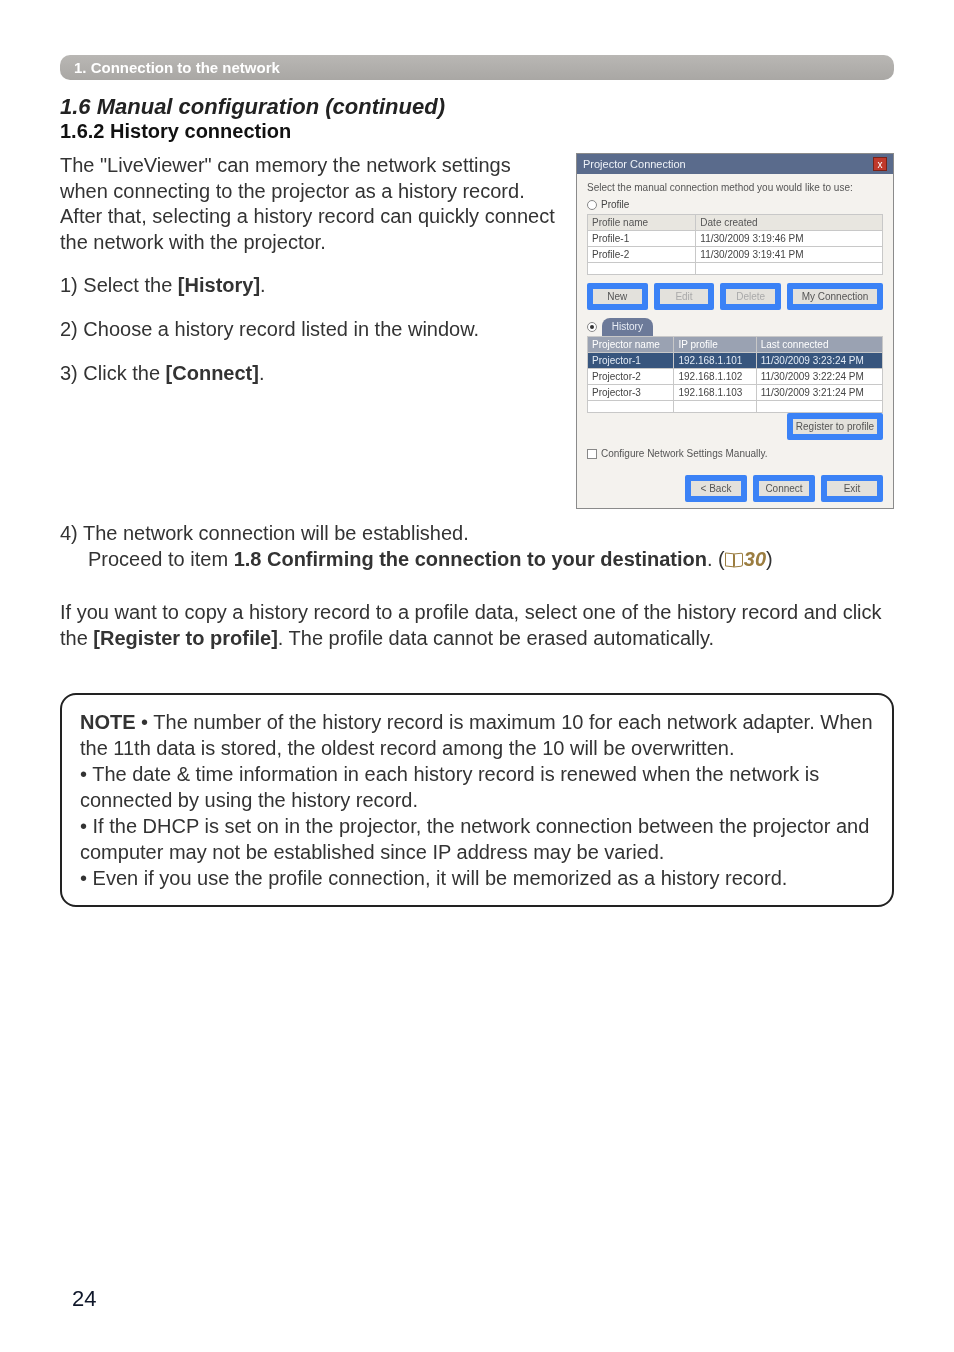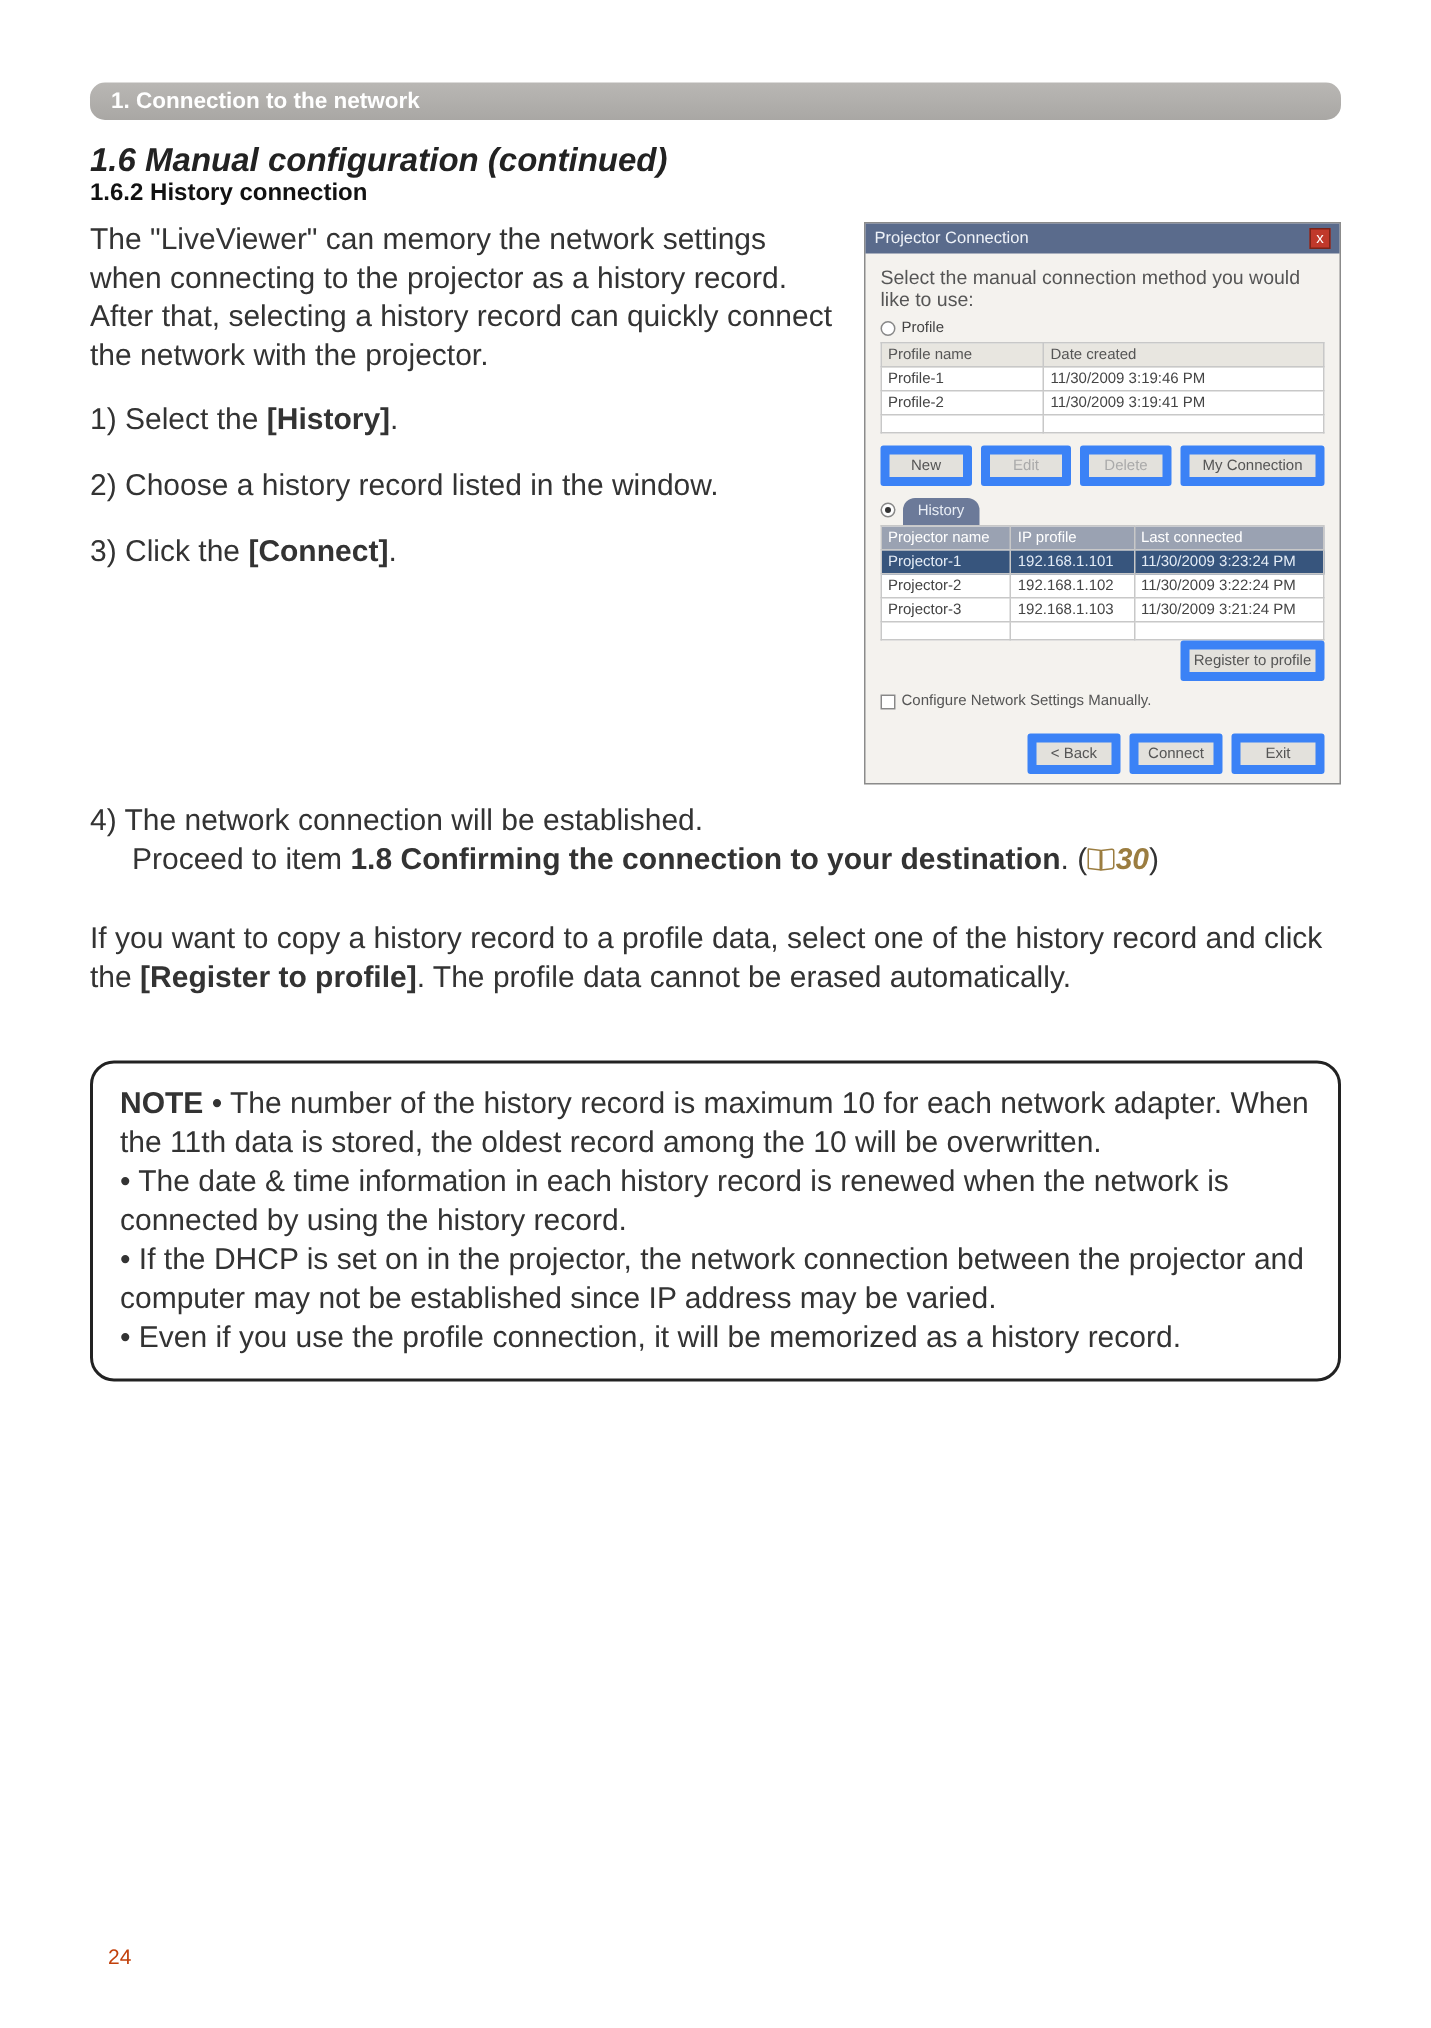--- a/index.html
+++ b/index.html
@@ -8,21 +8,21 @@
   .header-bar {
     background: linear-gradient(#b9b7b4, #a9a7a4);
     border-radius: 10px;
     padding: 4px 14px;
     color: #fff;
     font-weight: bold;
     font-size: 15px;
     margin-bottom: 14px;
   }
   .section-title { font-weight: bold; font-style: italic; font-size: 22px; margin-bottom: 0; color: #222; }
-  .subsection-title { font-weight: 900; font-family: Arial, sans-serif; font-size: 16px; margin-bottom: 10px; color: #111; }
+  .subsection-title { font-weight: 900; font-family: Arial, sans-serif; font-size: 20px; margin-bottom: 10px; color: #111; }
   .body-row { display: flex; gap: 18px; }
   .body-left { flex: 1; font-size: 20px; line-height: 1.28; color: #333; }
   .body-right { flex: 0 0 318px; }
   .para { margin-bottom: 18px; }
   .para .b { font-weight: bold; }
   .cont-para { font-size: 20px; line-height: 1.28; color: #333; }
   .cont-para .b { font-weight: bold; }
   .cont-para .pglink { color: #9b7d40; font-style: italic; font-weight: bold; }
   .note-box {
     border: 2px solid #222;
@@ -32,28 +32,28 @@
     line-height: 1.3;
     margin-top: 42px;
   }
   .note-box .n { font-weight: 900; }
   .book-icon { display:inline-block; width:18px; height:14px; position:relative; vertical-align:-1px; margin-right:1px; }
   .book-icon::before, .book-icon::after {
     content:""; position:absolute; top:0; width:8px; height:12px; border:1.5px solid #9b7d40; border-radius:1px 2px 2px 1px;
   }
   .book-icon::before { left:0; transform:skewY(6deg); }
   .book-icon::after { right:0; transform:skewY(-6deg); }
-  .page-num { position: absolute; bottom: 40px; left: 72px; font-size: 14px; color: #c2410c; }
+  .page-num { position: absolute; bottom: 40px; left: 72px; font-size: 22px; color: #0f172a; }
 
   
   .dlg { width: 318px; border: 1px solid #8b8b8b; font-family: Tahoma, Arial, sans-serif; font-size: 10px; color:#444; background:#f4f2ee; }
   .dlg-title { background:#5a6b8c; color:#eef2f8; padding:3px 6px; font-size:11px; display:flex; justify-content:space-between; align-items:center; }
   .dlg-close { background:#c0392b; color:#fff; width:14px; height:14px; line-height:14px; text-align:center; font-size:10px; border:1px solid #7a2318; }
   .dlg-body { padding:8px 10px 6px; }
-  .dlg-sub { font-size:13px; color:#555; margin-bottom:6px; }
+  .dlg-sub { font-size:10px; color:#555; margin-bottom:6px; }
   .radio-row { display:flex; align-items:center; gap:4px; margin:2px 0 4px 0; }
   .radio-dot { width:10px; height:10px; border:1px solid #888; border-radius:50%; background:#fff; position:relative; }
   .radio-dot.on::after { content:""; position:absolute; left:2px; top:2px; width:4px; height:4px; background:#333; border-radius:50%; }
   .tab-pill { display:inline-block; background:#6c7a99; color:#e8edf5; padding:2px 10px; border-radius:8px 8px 0 0; font-size:10px; line-height:14px; }
   .ptable { border:1px solid #9a9a9a; width:100%; border-collapse:collapse; background:#fff; margin-bottom:8px; }
   .ptable th, .ptable td { border:1px solid #c8c8c8; padding:2px 4px; font-weight:normal; text-align:left; }
   .ptable th { background:#e8e6e0; color:#555; }
   .btnrow { display:flex; gap:6px; margin:6px 0; }
   .btn { background:#e3e1dc; border:6px solid #3b82f6; padding:2px 0; text-align:center; font-size:10px; color:#555; flex:1; border-radius:2px; }
   .btn.disabled { color:#aaa; }

